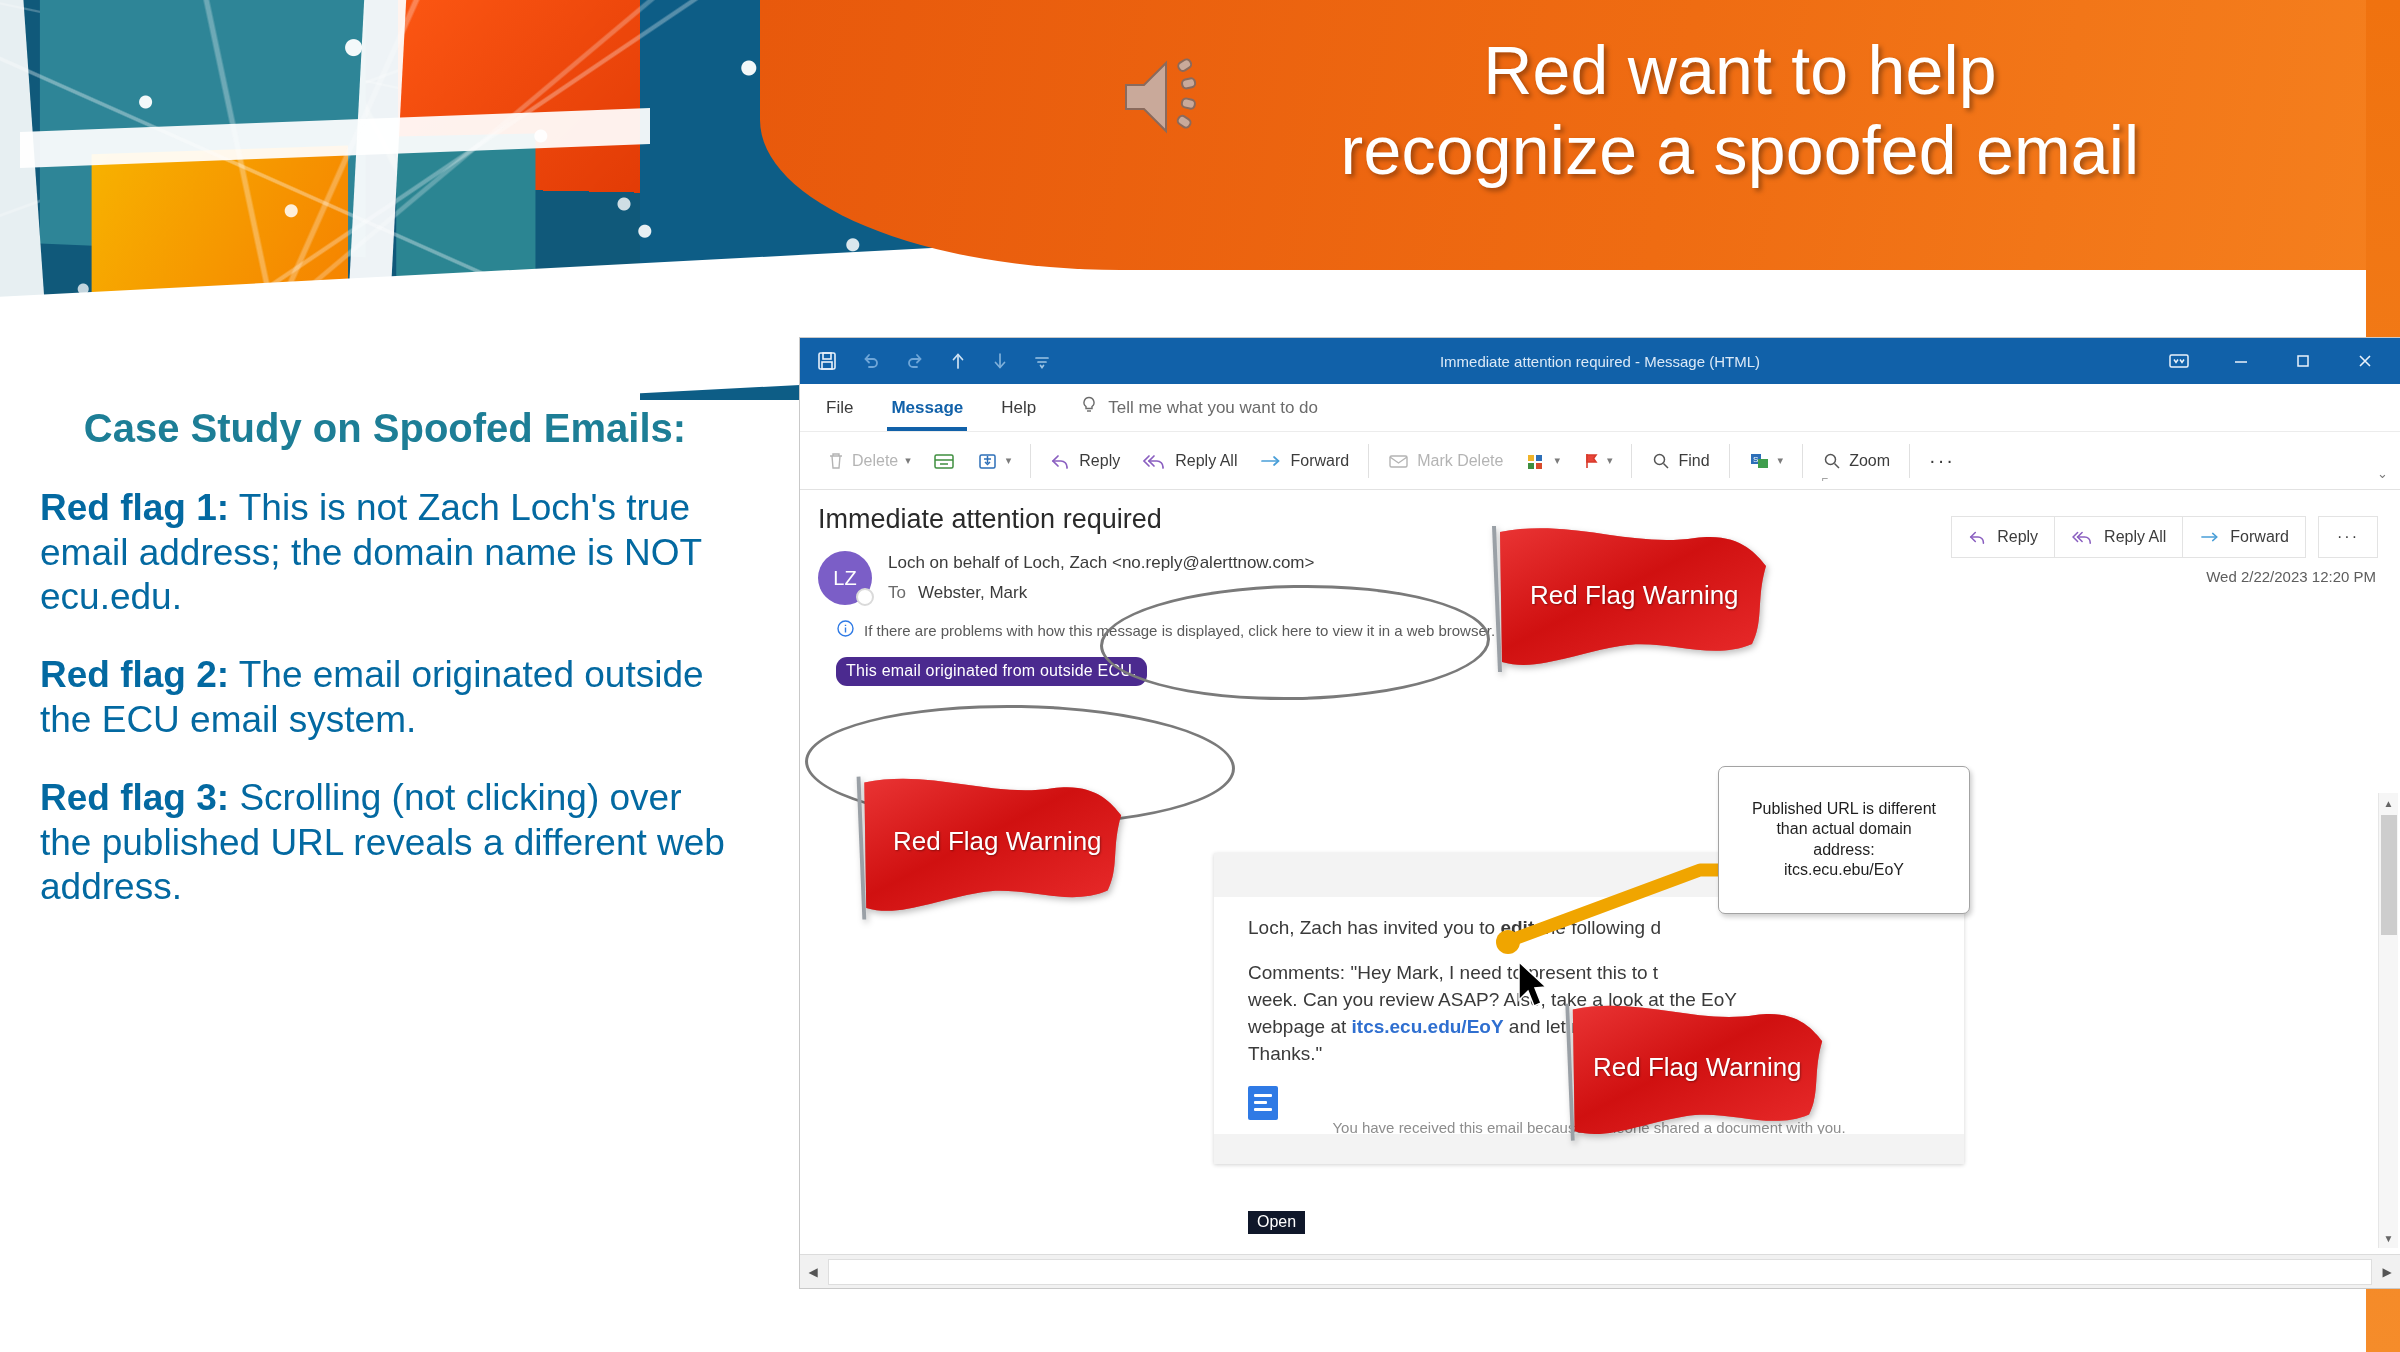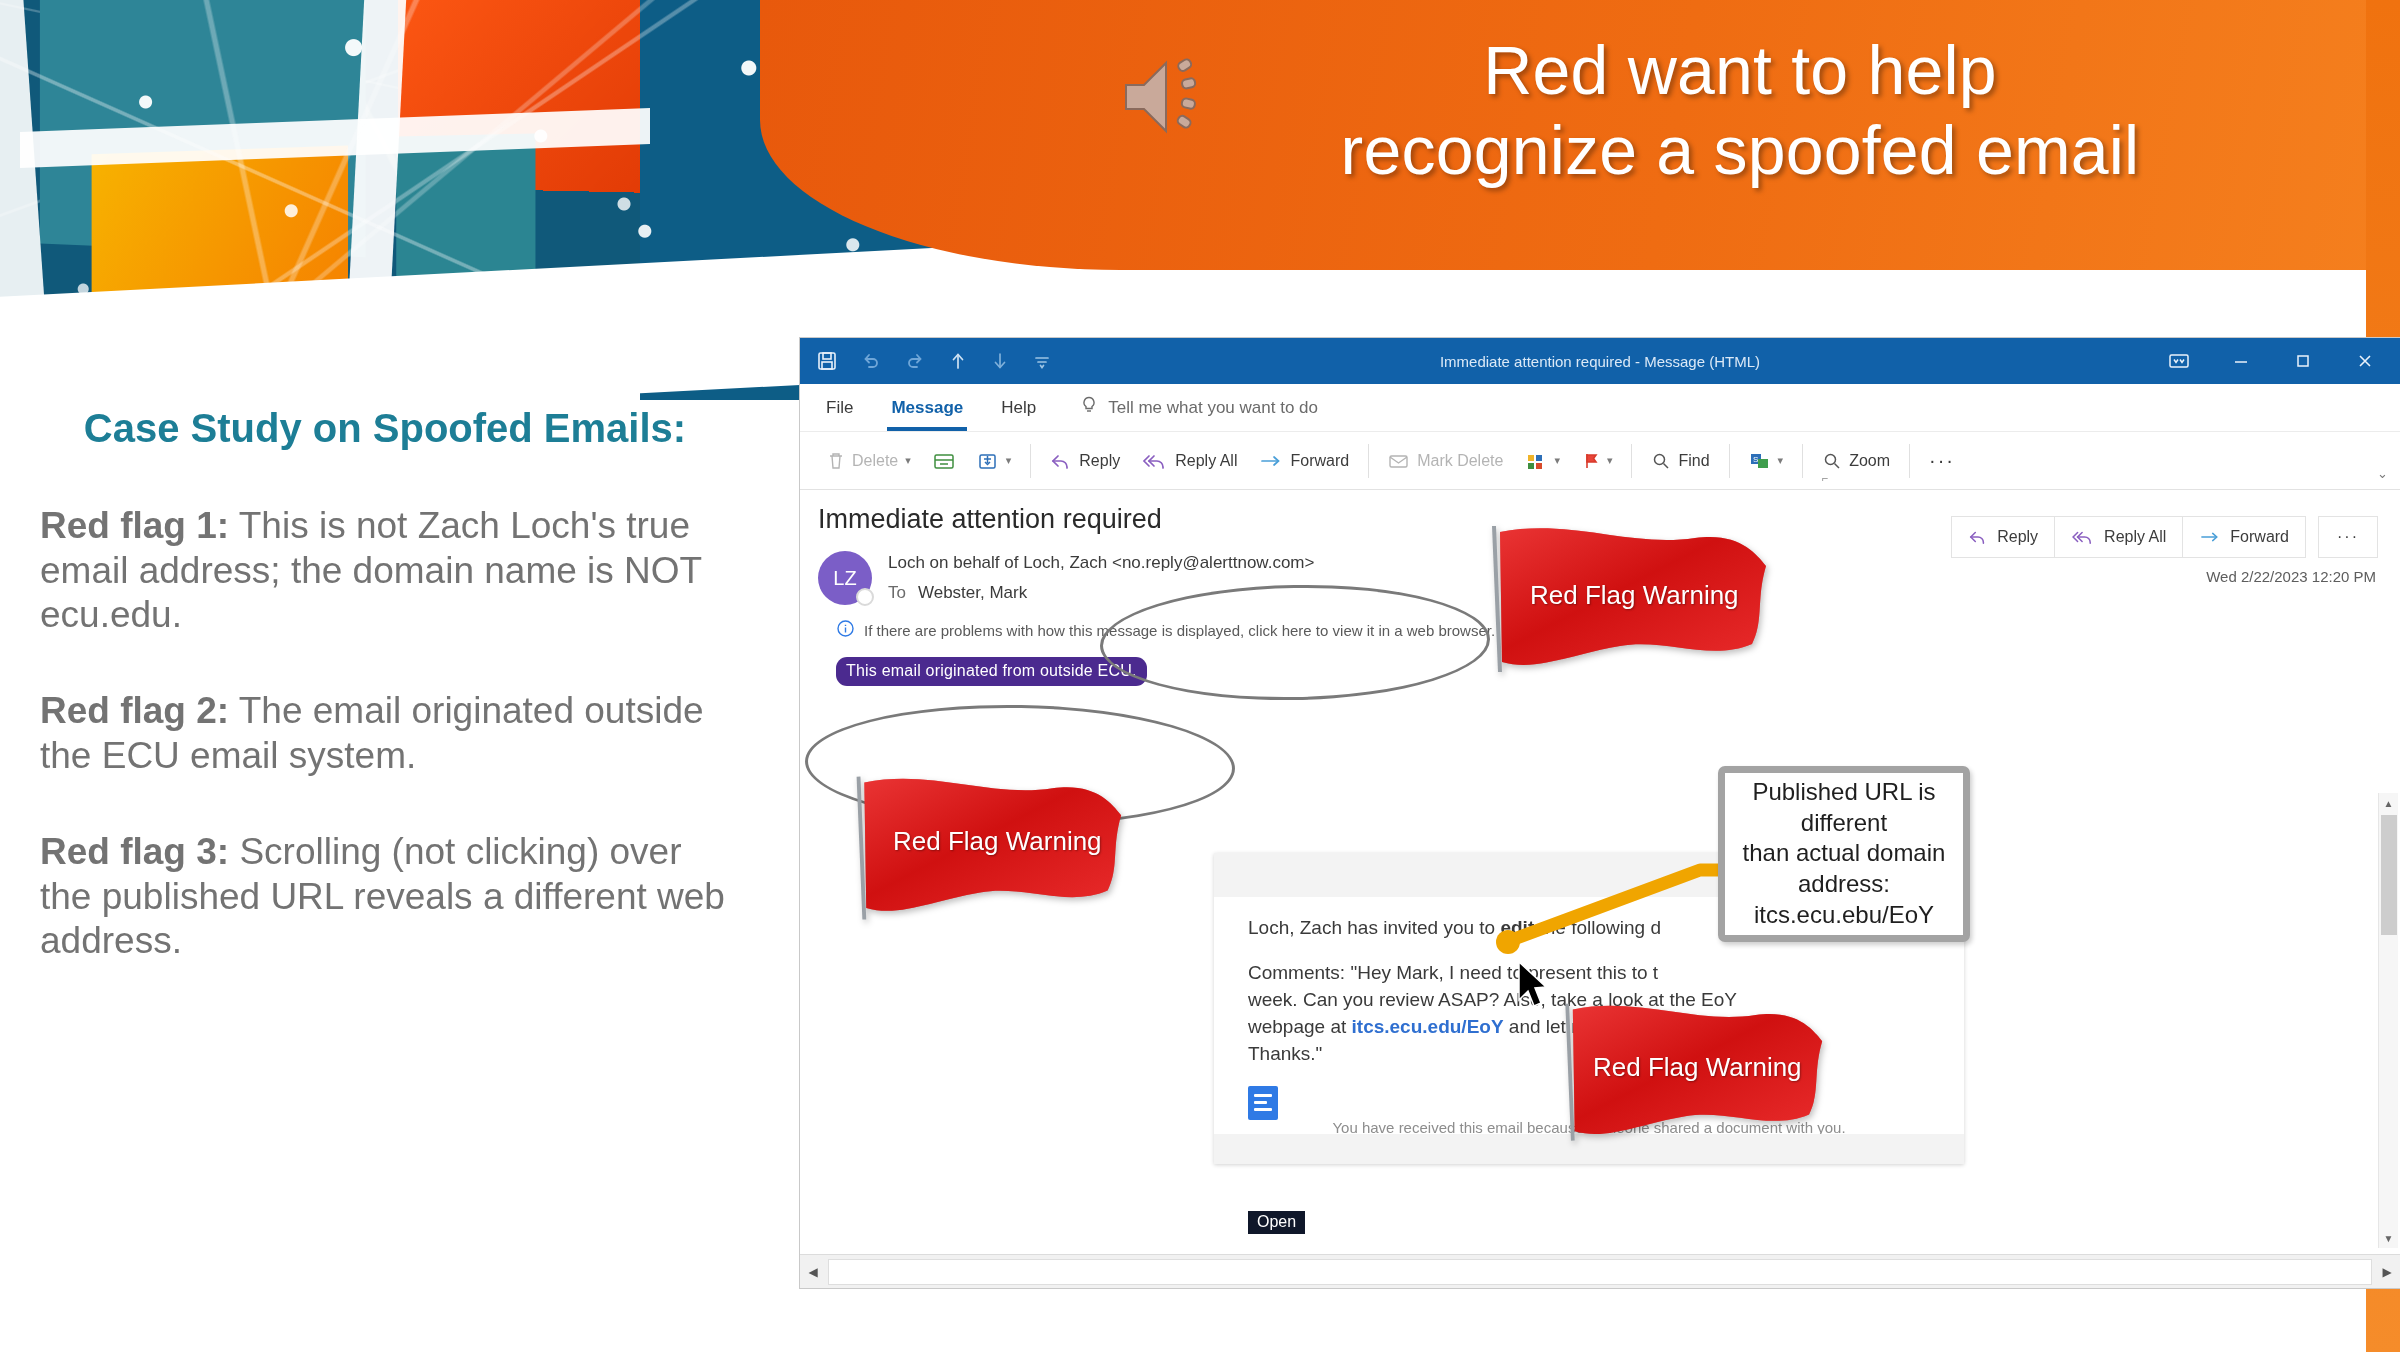--- a/index.html
+++ b/index.html
@@ -73,21 +73,21 @@
 
   .title-wrap { position: absolute; left: 1090px; top: 30px; width: 1300px; z-index: 6; }
   .title-line { color:#fff; font-size: 68px; line-height: 1.18; font-weight: 400;
                 text-shadow: 3px 3px 5px rgba(0,0,0,.35); letter-spacing:.2px; text-align:center; }
   .speaker-icon { position: absolute; left: 1120px; top: 55px; z-index: 7; }
 
   
   .left-col { position: absolute; left: 40px; top: 405px; width: 700px; z-index: 5; }
   .case-head { color:#1d7e96; font-size: 40px; font-weight: bold; line-height: 1.18;
                text-align:center; padding: 0 40px 0 30px; }
-  .para { color:#737373; font-size: 37px; line-height: 1.2; margin-top: 52px; }
+  .para { color:#0369a1; font-size: 37px; line-height: 1.2; margin-top: 34px; }
   .para b { font-weight: bold; }
 
   
   .ol-win { position: absolute; left: 800px; top: 338px; width: 1600px; height: 950px;
             background: #fff; box-shadow: 0 0 0 1px #c9c9c9; z-index: 5; overflow: hidden; }
   .ol-title { height: 46px; background: #1161a9; display:flex; align-items:center; position:relative; }
   .qat { display:flex; align-items:center; gap: 22px; padding-left: 16px; }
   .qat svg { display:block; }
   .ol-title-text { position:absolute; left:0; right:0; text-align:center; color:#dbe9f7;
                    font-size: 15px; pointer-events:none; }
@@ -164,22 +164,22 @@
   .hscroll .arr { width: 26px; text-align:center; font-size: 12px; color:#555; }
   .hscroll .track { flex:1; height: 26px; background:#fff; border:1px solid #dedede; margin: 0 2px; }
 
   
   .ann { position:absolute; z-index: 20; }
   .flag { position:absolute; z-index: 22; }
   .flag svg { display:block; filter: drop-shadow(2px 3px 3px rgba(0,0,0,.25)); }
   .flag .flabel { position:absolute; color:#fff; font-size: 26px; white-space:nowrap;
                   text-shadow: 1px 1px 2px rgba(0,0,0,.35); }
 
-  .callout { position:absolute; z-index: 23; background:#fff; border: 7px solid #a3a3a3; border-radius: 7px;
-             width: 252px; padding: 4px 10px; text-align:center; font-size: 24px; color:#1f1f1f;
+  .callout { position:absolute; z-index: 23; background:#fff; border: 1px solid #a3a3a3; border-radius: 7px;
+             width: 252px; padding: 32px 10px; text-align:center; font-size: 16px; color:#1f1f1f;
              line-height: 1.28; box-shadow: 2px 3px 5px rgba(0,0,0,.2); }
 
   .cursor { position:absolute; z-index: 24; }
   .ellipse-ann { position:absolute; z-index: 21; border: 3px solid #7a7a7a; border-radius: 50%; }
 </style>
 </head>
 <body>
 
 <div id="slide">
 

